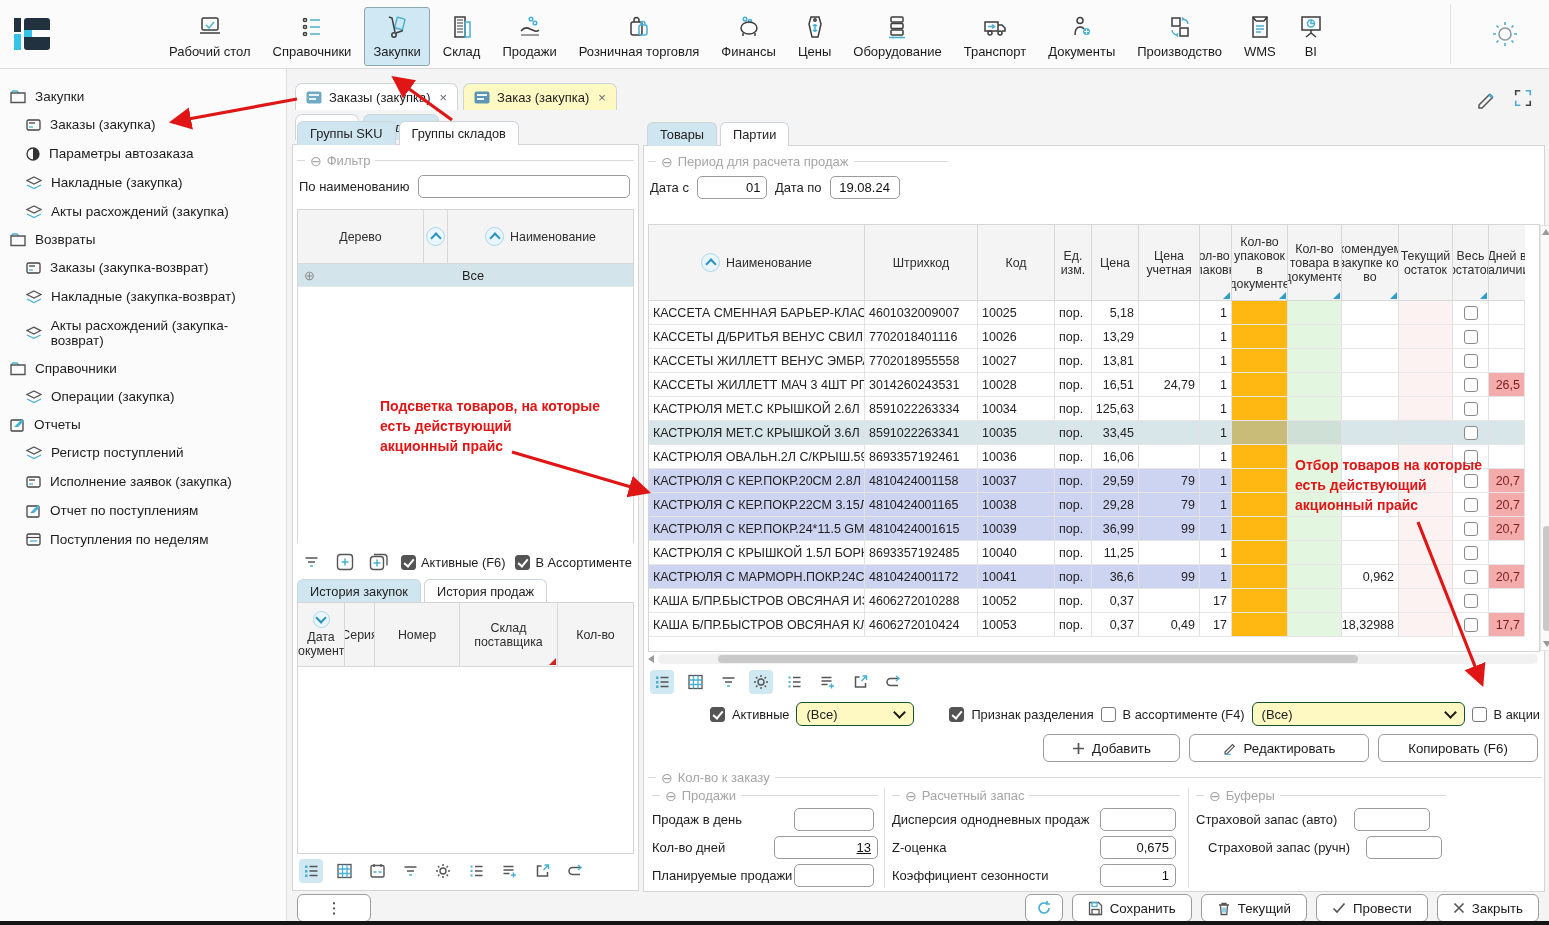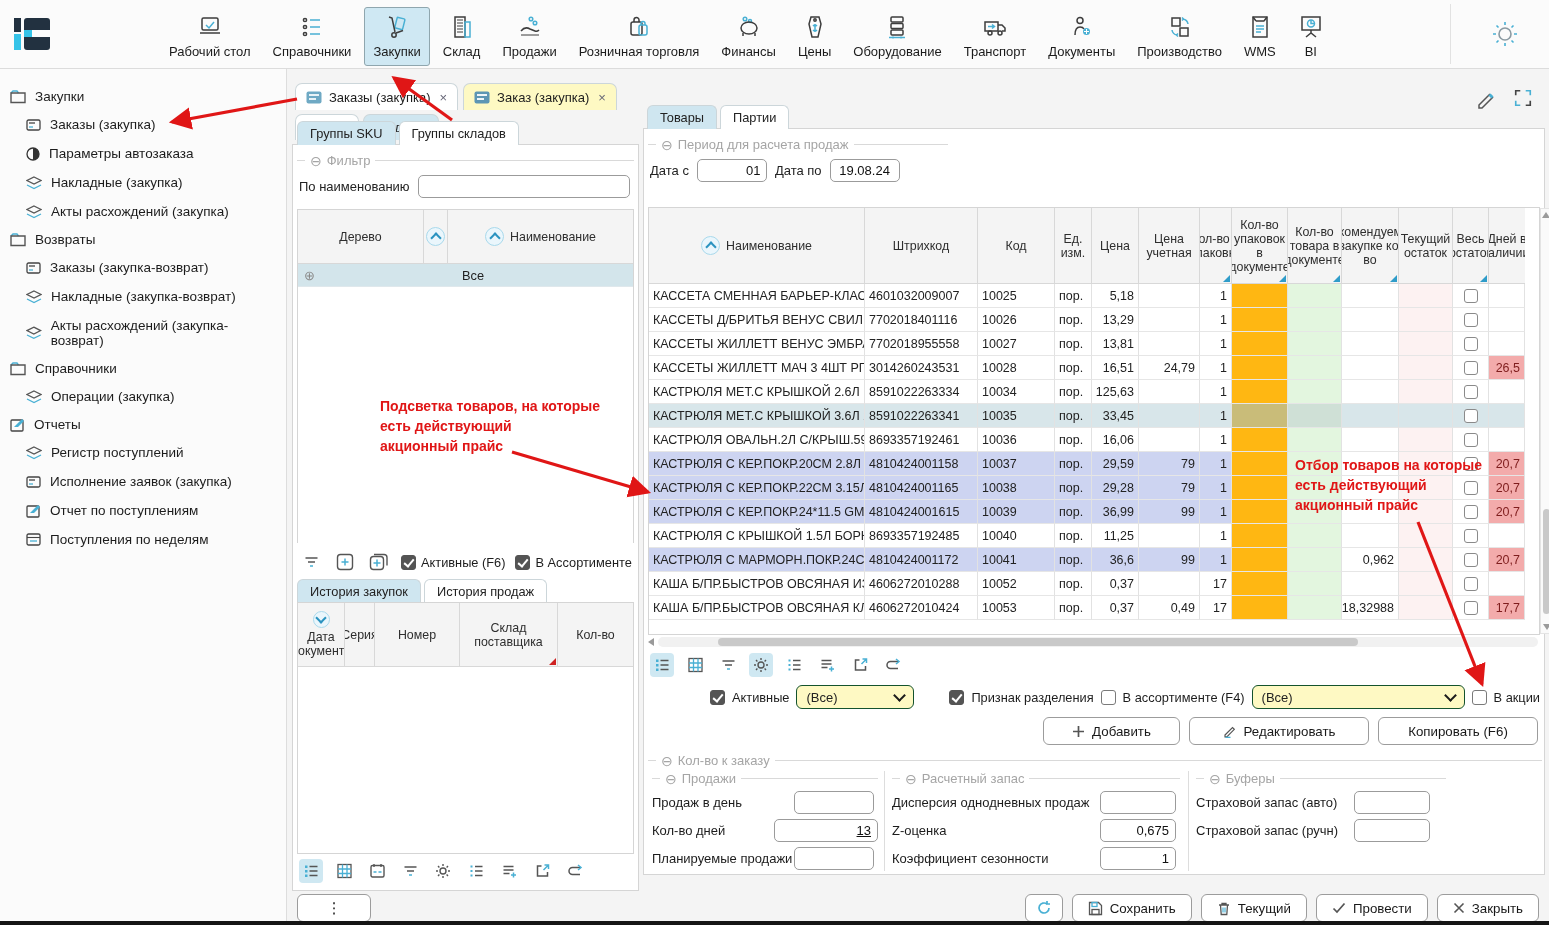--- a/index.html
+++ b/index.html
@@ -23,21 +23,21 @@
   .dtab{display:inline-flex;align-items:center;gap:7px;height:26px;padding:0 10px;border:1px solid #ccd6da;border-bottom:none;border-radius:7px 7px 0 0;background:#fff;font-size:13px;color:#1d1d1d;}
   .dtab.active{background:#fef9c3;}
   .tclose{color:#667;font-size:13px;margin-left:2px;}
   .doc-tabs{position:absolute;left:8px;top:14px;display:flex;gap:5px;}
   .corner-icons{position:absolute;right:16px;top:18px;display:flex;gap:16px;align-items:center;}
   .sub-tabs{position:absolute;left:8px;top:45px;display:flex;gap:4px;}
   .stab{display:inline-flex;align-items:center;height:25px;padding:0 14px;border:1px solid #ccd6da;border-bottom:none;border-radius:7px 7px 0 0;background:#fff;font-size:13px;}
   .stab.active{background:#cfe6f0;}
   .pane{position:absolute;background:#fff;border:1px solid #d5d5d5;box-sizing:border-box;}
   .left-pane{left:5px;top:75px;width:347px;height:747px;}
-  .right-pane{left:356px;top:59px;width:902px;height:747px;}
+  .right-pane{left:356px;top:76px;width:902px;height:747px;}
   .ptabs{position:absolute;top:0;left:4px;display:flex;gap:3px;}
   .mtab{display:inline-flex;align-items:center;height:23px;padding:0 12px;border:1px solid #ccd6da;border-bottom:none;border-radius:6px 6px 0 0;background:#fff;font-size:12.8px;}
   .mtab.active{background:#cfe6f0;}
   .grp-head{display:flex;align-items:center;gap:5px;color:#a5a5a5;font-size:13px;white-space:nowrap;}
   .grp-head .dashL{width:8px;height:1px;background:#d9d9d9;}
   .grp-head .dashR{flex:1;height:1px;background:#d9d9d9;}
   .minus-ic{color:#a5a5a5;font-size:14px;line-height:1;}
   .inp{position:relative;border:1px solid #9b9b9b;border-radius:5px;background:#fff;height:23px;box-sizing:border-box;font-size:13px;padding:0 6px;font-family:"Liberation Sans",sans-serif;color:#111;}
   .inp.corner::after{content:'';position:absolute;right:1px;bottom:1px;border-left:7px solid transparent;border-bottom:7px solid #2f9cc9;}
   input.inp{outline:none;}
@@ -884,21 +884,21 @@
               <span class="dashL"></span>
               <span class="minus-ic">⊖</span>
               <span>Буферы</span>
               <span class="dashR"></span>
             </div>
           <div class="qrow">
               <span class="qlab" style="width:152px;">Страховой запас (авто)</span>
               <input class="inp num-inp" style="width: 76px;" value="">
             </div>
           <div class="qrow">
-              <span class="qlab" style="width:152px;">Страховой запас (ручн)</span>
+              <span class="qlab" style="width:152px;margin-left:12px;">Страховой запас (ручн)</span>
               <input class="inp num-inp" style="width: 76px;" value="">
             </div>
         </div>
       </div>
     </div>
 
     <div class="bottom-bar">
       <div class="btn" style="width:42px;margin-left:10px;font-size:15px;">
           <span>⋮</span>
         </div>

